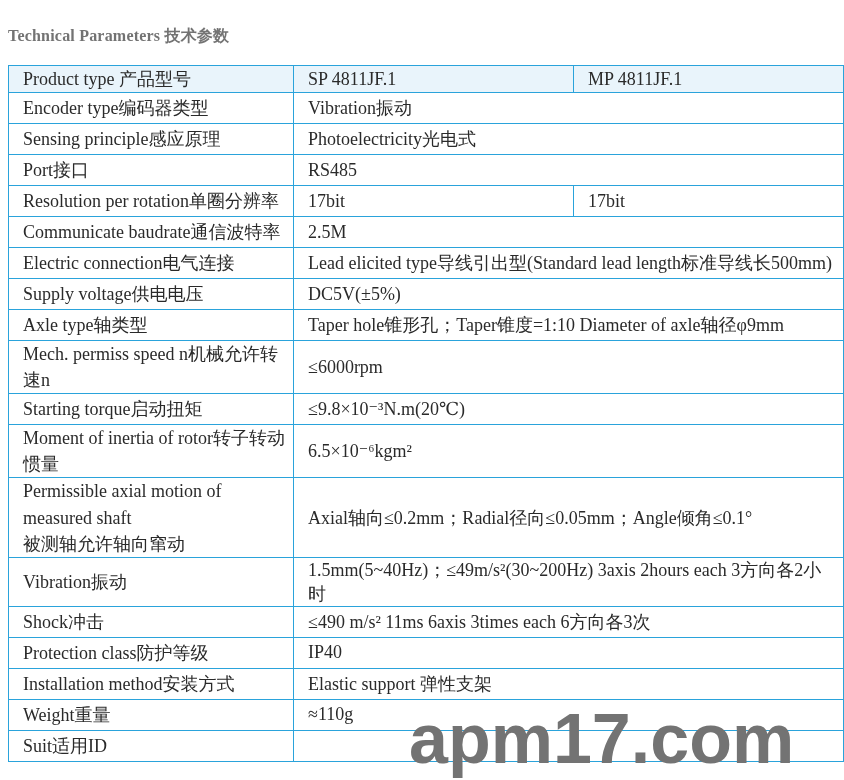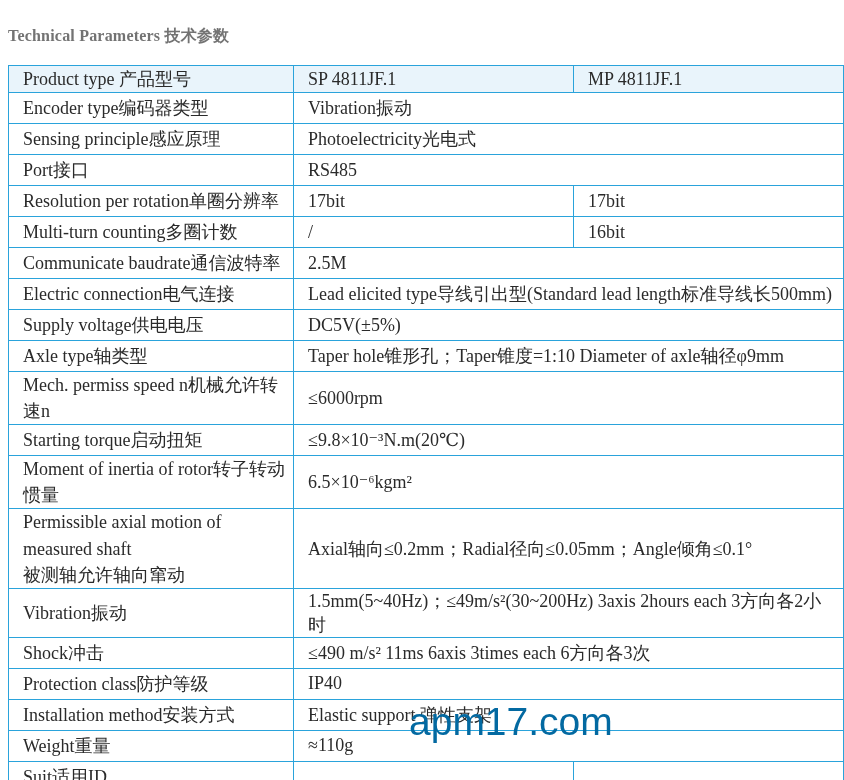--- a/index.html
+++ b/index.html
@@ -53,23 +53,23 @@
   td.label-cell {
     white-space: pre-line;
     line-height: 1.45;
   }
   .watermark {
     position: absolute;
     left: 409px;
     top: 701px;
     z-index: 5;
     font-family: "Liberation Sans", "DejaVu Sans", sans-serif;
-    font-size: 39px;
-    font-weight: 400;
-    color: #0369a1;
+    font-size: 70px;
+    font-weight: 700;
+    color: #737373;
     line-height: 1.1;
     pointer-events: none;
   }
 </style>
 </head>
 <body>
 
 <div class="page-title">Technical Parameters 技术参数</div>
 
 <table class="params">
@@ -93,25 +93,20 @@
       <td class="value-cell" colspan="2">Photoelectricity光电式</td>
     </tr>
     <tr>
       <td class="label-cell">Port接口</td>
       <td class="value-cell" colspan="2">RS485</td>
     </tr>
     <tr>
       <td class="label-cell">Resolution per rotation单圈分辨率</td>
       <td class="value-cell">17bit</td>
       <td class="value-cell">17bit</td>
-    </tr>
-    <tr>
-      <td class="label-cell">Multi-turn counting多圈计数</td>
-      <td class="value-cell">/</td>
-      <td class="value-cell">16bit</td>
     </tr>
     <tr>
       <td class="label-cell">Communicate baudrate通信波特率</td>
       <td class="value-cell" colspan="2">2.5M</td>
     </tr>
     <tr>
       <td class="label-cell">Electric connection电气连接</td>
       <td class="value-cell" colspan="2">Lead elicited type导线引出型(Standard lead length标准导线长500mm)</td>
     </tr>
     <tr>

